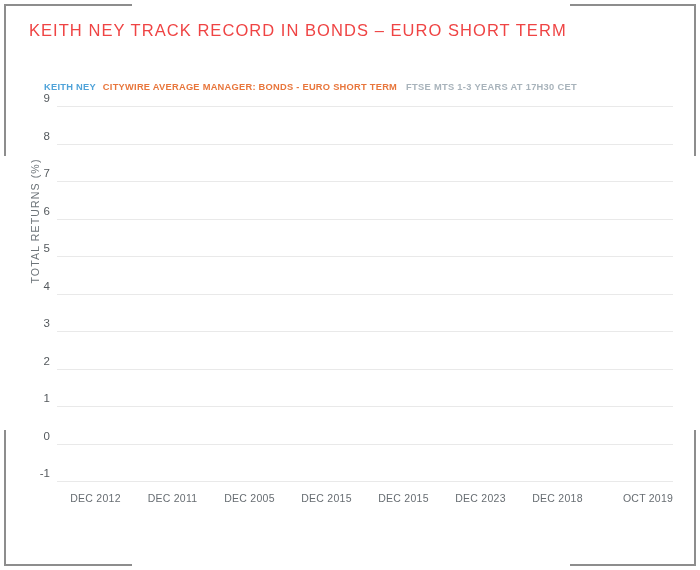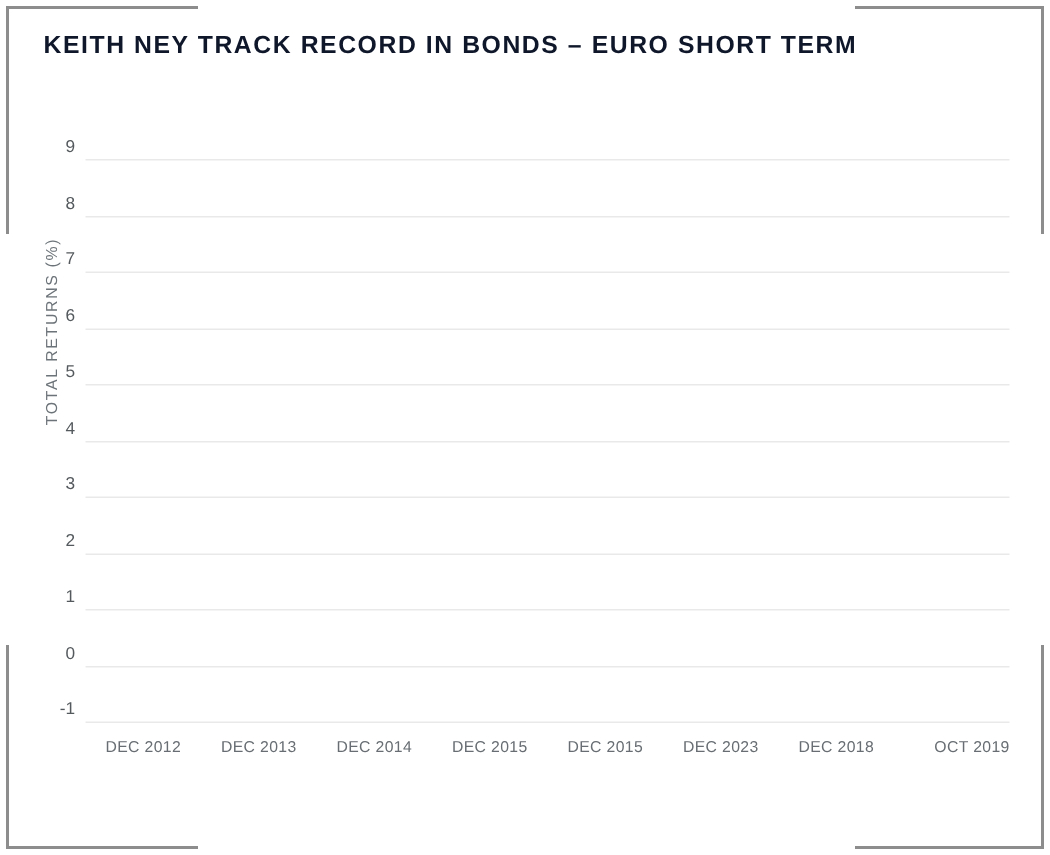--- a/index.html
+++ b/index.html
@@ -33,23 +33,23 @@
   .frame-left-bot   { left: 4px;  top: 430px; width: 2px;   height: 136px; }
   .frame-right-top  { left: 694px;top: 4px;   width: 2px;   height: 152px; }
   .frame-right-bot  { left: 694px;top: 430px; width: 2px;   height: 136px; }
 
   
   .chart-title {
     position: absolute;
     left: 29px;
     top: 21px;
     font-size: 16.5px;
-    font-weight: bold;
+    font-weight: normal;
     letter-spacing: 1.05px;
-    color: #0f172a;
+    color: #ef4444;
     white-space: nowrap;
   }
 
   
   .legend {
     position: absolute;
     left: 44px;
     top: 82px;
     display: flex;
     align-items: baseline;
@@ -144,20 +144,25 @@
   <div class="frame-seg frame-top-right"></div>
   <div class="frame-seg frame-bot-left"></div>
   <div class="frame-seg frame-bot-right"></div>
   <div class="frame-seg frame-left-top"></div>
   <div class="frame-seg frame-left-bot"></div>
   <div class="frame-seg frame-right-top"></div>
   <div class="frame-seg frame-right-bot"></div>
 
   <div class="chart-title">KEITH NEY TRACK RECORD IN BONDS – EURO SHORT TERM</div>
 
+  <div class="legend">
+    <span class="legend-item manager">KEITH NEY</span>
+    <span class="legend-item peer">CITYWIRE AVERAGE MANAGER: BONDS - EURO SHORT TERM</span>
+    <span class="legend-item index">FTSE MTS 1-3 YEARS AT 17H30 CET</span>
+  </div>
 
   <div class="y-axis-title">TOTAL RETURNS (%)</div>
 
   <div class="plot" id="plot-area">
       <div class="grid-row" style="top: 0px;">
         <div class="grid-line"></div>
         <div class="y-tick-label">9</div>
       </div>
       <div class="grid-row" style="top: 37.5px;">
         <div class="grid-line"></div>
@@ -196,22 +201,22 @@
         <div class="y-tick-label">0</div>
       </div>
       <div class="grid-row" style="top: 375px;">
         <div class="grid-line"></div>
         <div class="y-tick-label">-1</div>
       </div>
     </div>
 
   <div class="x-axis" id="x-axis">
       <div class="x-tick-label" style="left: 38.5px; text-align: center;">DEC 2012</div>
-      <div class="x-tick-label" style="left: 115.5px;">DEC 2013</div>
-      <div class="x-tick-label" style="left: 192.5px;">DEC 2014</div>
+      <div class="x-tick-label" style="left: 115.5px;">DEC 2011</div>
+      <div class="x-tick-label" style="left: 192.5px;">DEC 2005</div>
       <div class="x-tick-label" style="left: 269.5px;">DEC 2015</div>
       <div class="x-tick-label" style="left: 346.5px;">DEC 2015</div>
       <div class="x-tick-label" style="left: 423.5px;">DEC 2023</div>
       <div class="x-tick-label" style="left: 500.5px; text-align: right;">DEC 2018</div>
       <div class="x-tick-label" style="left: 591px;">OCT 2019</div>
     </div>
 
 </div>
 
 </body></html>

